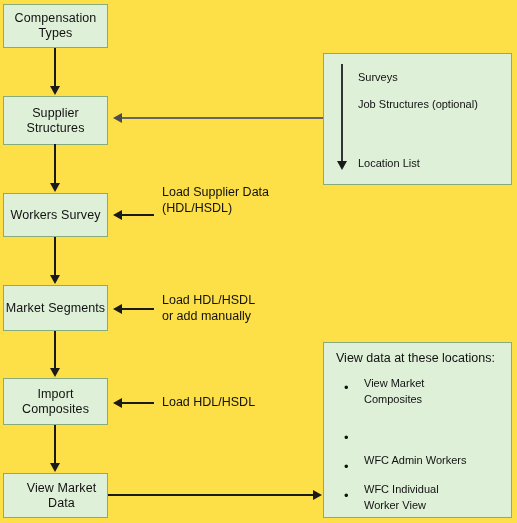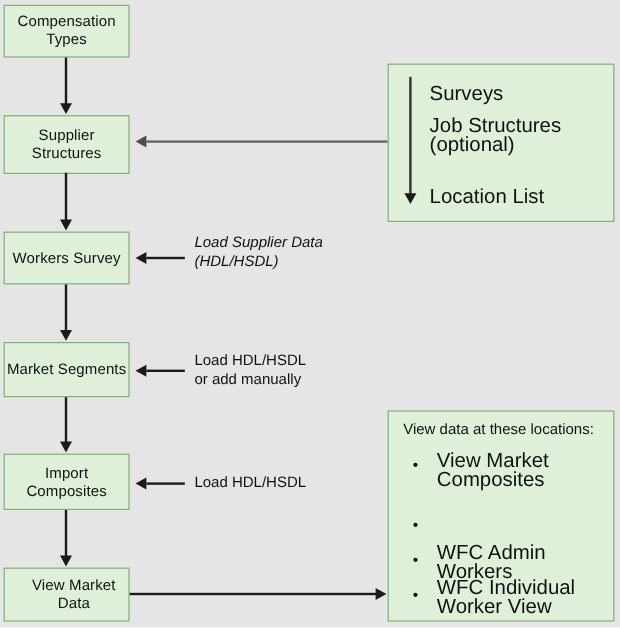--- a/index.html
+++ b/index.html
@@ -8,21 +8,21 @@
     background: #ffffff;
   }
   body {
     font-family: "Liberation Sans", sans-serif;
     color: #1a1a1a;
   }
   #canvas {
     position: relative;
     width: 517px;
     height: 523px;
-    background: #e5e5e5;
+    background: #fde047;
     overflow: hidden;
   }
   .node {
     position: absolute;
     box-sizing: border-box;
     background: #dff0d8;
     border: 1px solid #86ab7d;
     display: flex;
     align-items: center;
     justify-content: center;
@@ -39,21 +39,21 @@
     border: 1px solid #86ab7d;
   }
   .panel-title {
     position: absolute;
     font-size: 12.5px;
     line-height: 15px;
     color: #111111;
   }
   .list-item {
     position: absolute;
-    font-size: 17px;
+    font-size: 11px;
     line-height: 15.5px;
     color: #111111;
     white-space: pre-line;
   }
   .bullet {
     position: absolute;
     font-size: 13px;
     line-height: 13px;
     color: #111111;
   }
@@ -156,21 +156,21 @@
   <div class="arrow-down" style="left:50px; top:368px;"></div>
 
   <div class="vline" style="left:54px; top:425px; height:39px;"></div>
   <div class="arrow-down" style="left:50px; top:463px;"></div>
 
   <div class="hline gray" style="left:122px; top:117px; width:202px;"></div>
   <div class="arrow-left gray" style="left:113px; top:113px;"></div>
 
   <div class="hline" style="left:122px; top:214px; width:32px;"></div>
   <div class="arrow-left" style="left:113px; top:210px;"></div>
-  <div class="edge-label" style="left:162px; top:194px; width:140px;font-style:italic;">Load Supplier Data
+  <div class="edge-label" style="left:162px; top:184px; width:140px;">Load Supplier Data
 (HDL/HSDL)</div>
 
   <div class="hline" style="left:122px; top:308px; width:32px;"></div>
   <div class="arrow-left" style="left:113px; top:304px;"></div>
   <div class="edge-label" style="left:162px; top:292px; width:140px;">Load HDL/HSDL
 or add manually</div>
 
   <div class="hline" style="left:122px; top:402px; width:32px;"></div>
   <div class="arrow-left" style="left:113px; top:398px;"></div>
   <div class="edge-label" style="left:162px; top:394px; width:140px;">Load HDL/HSDL</div>

